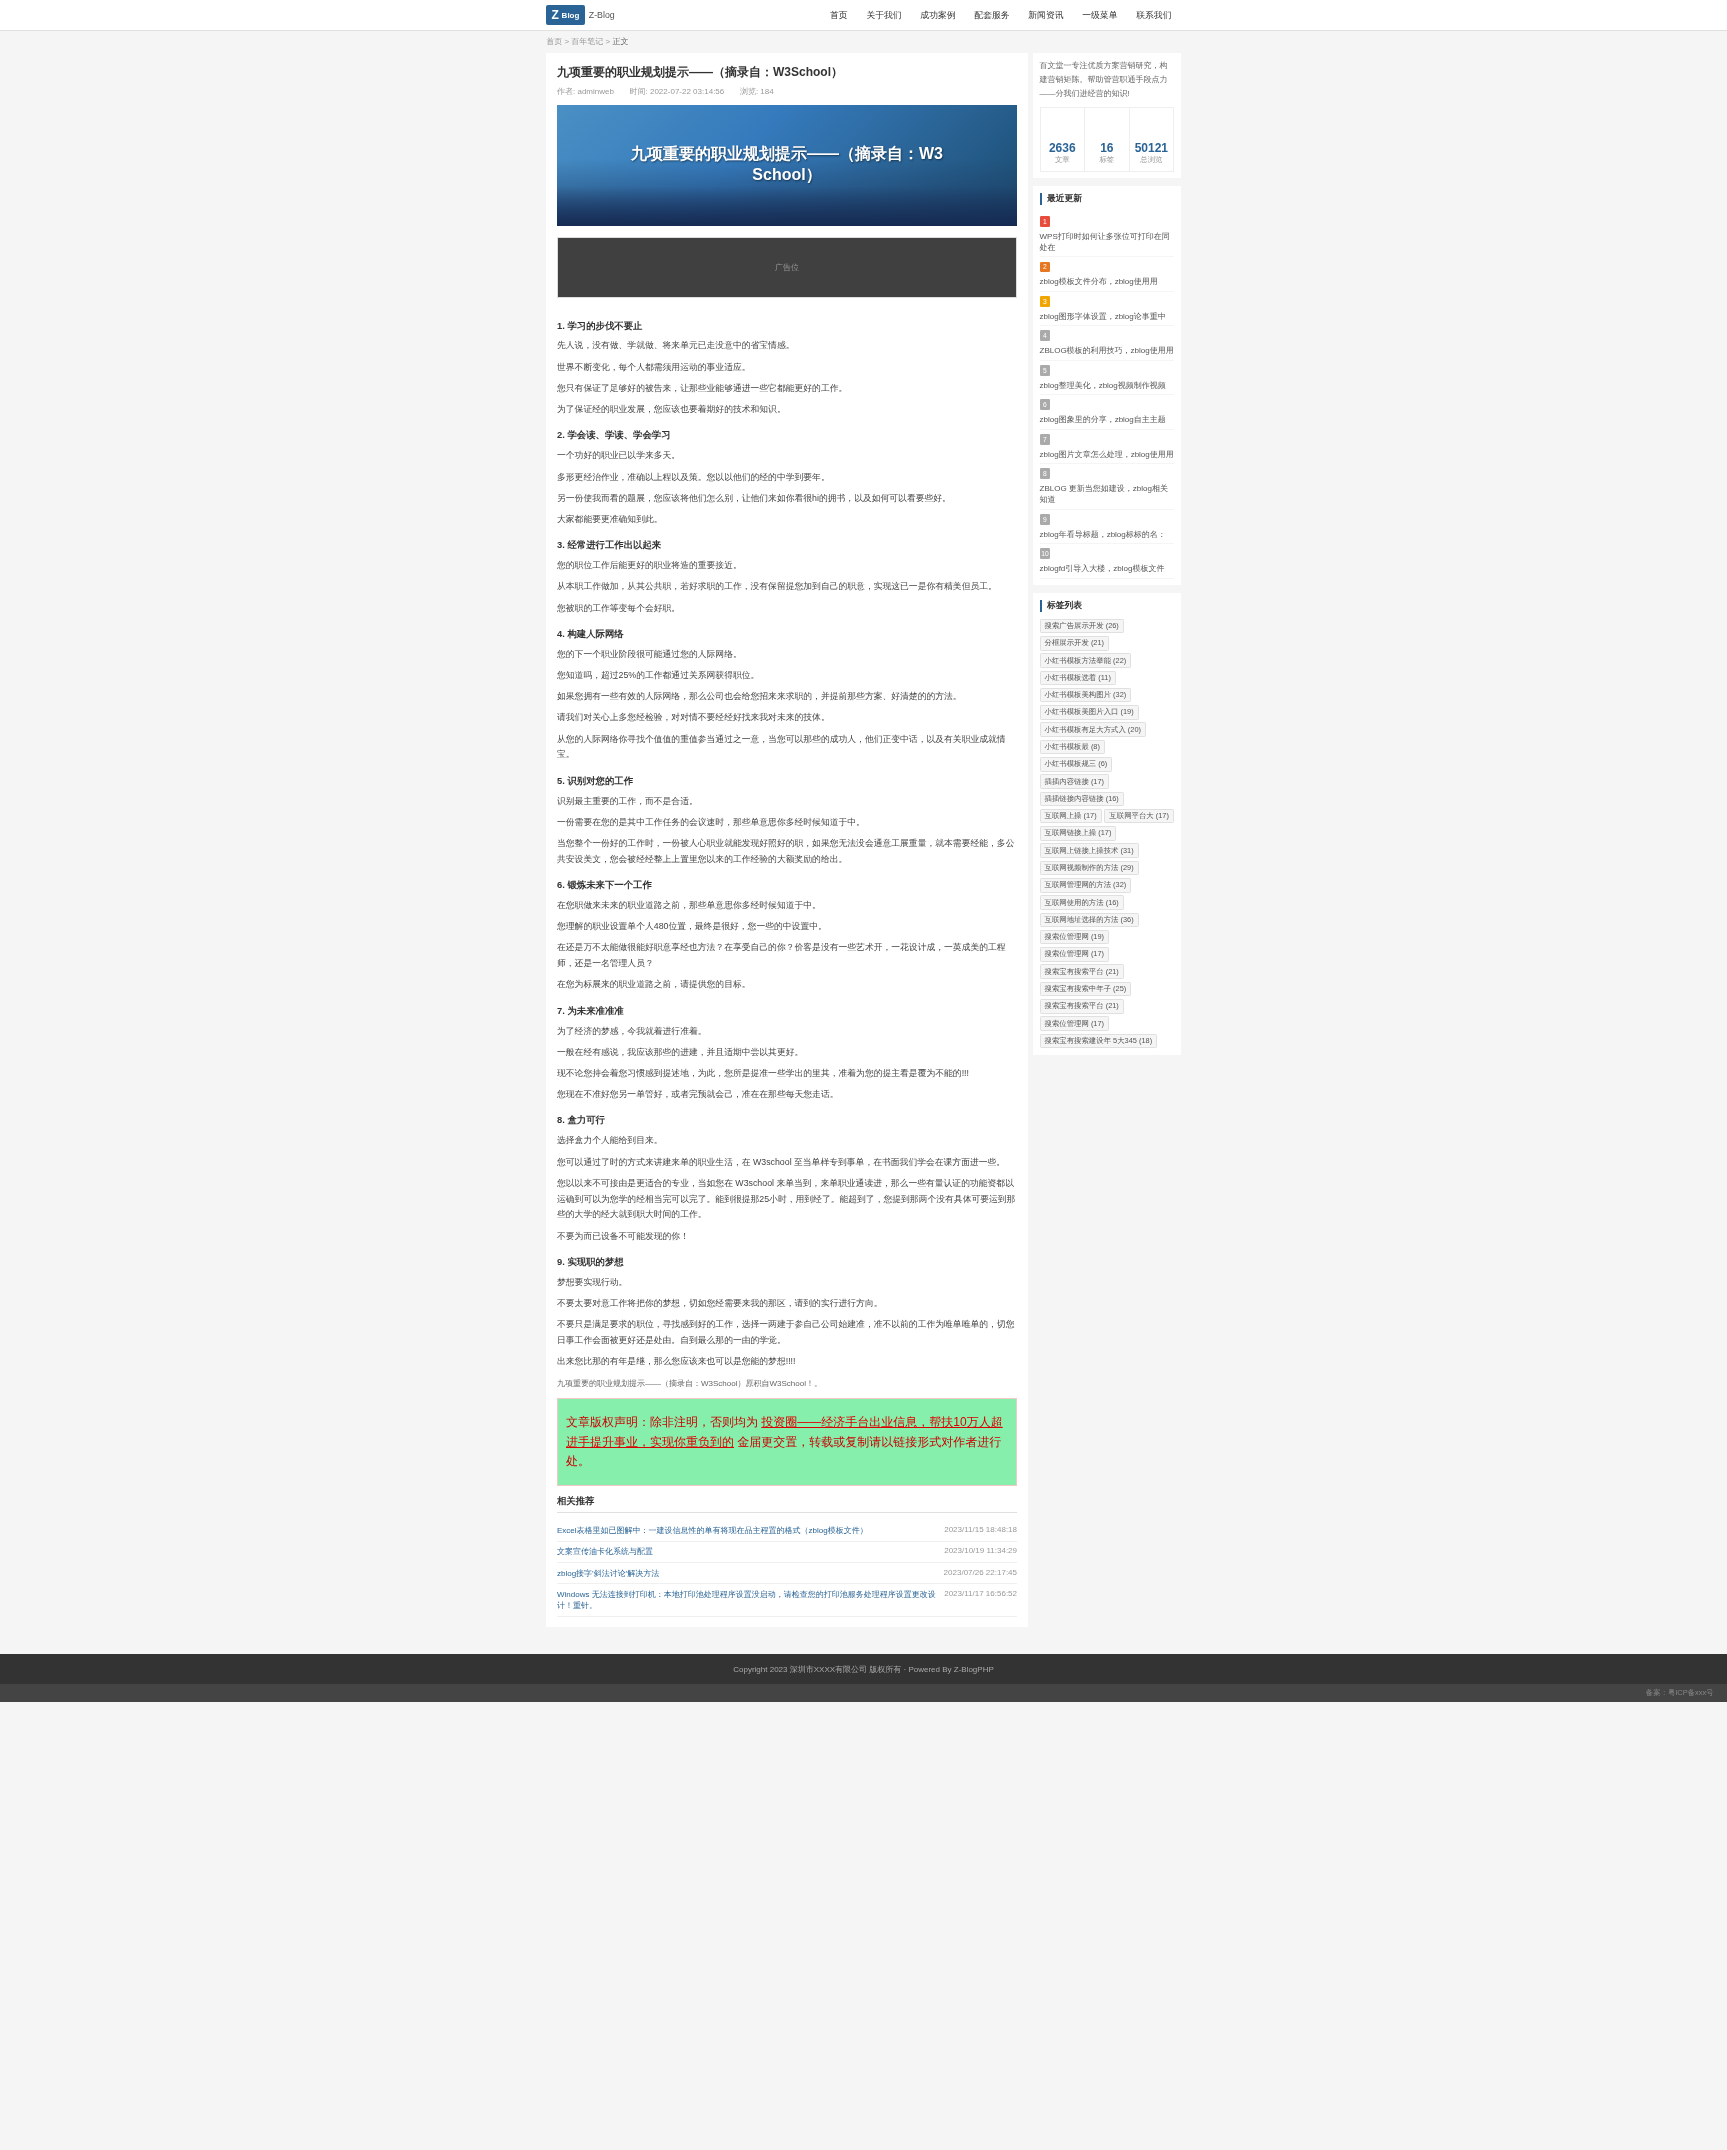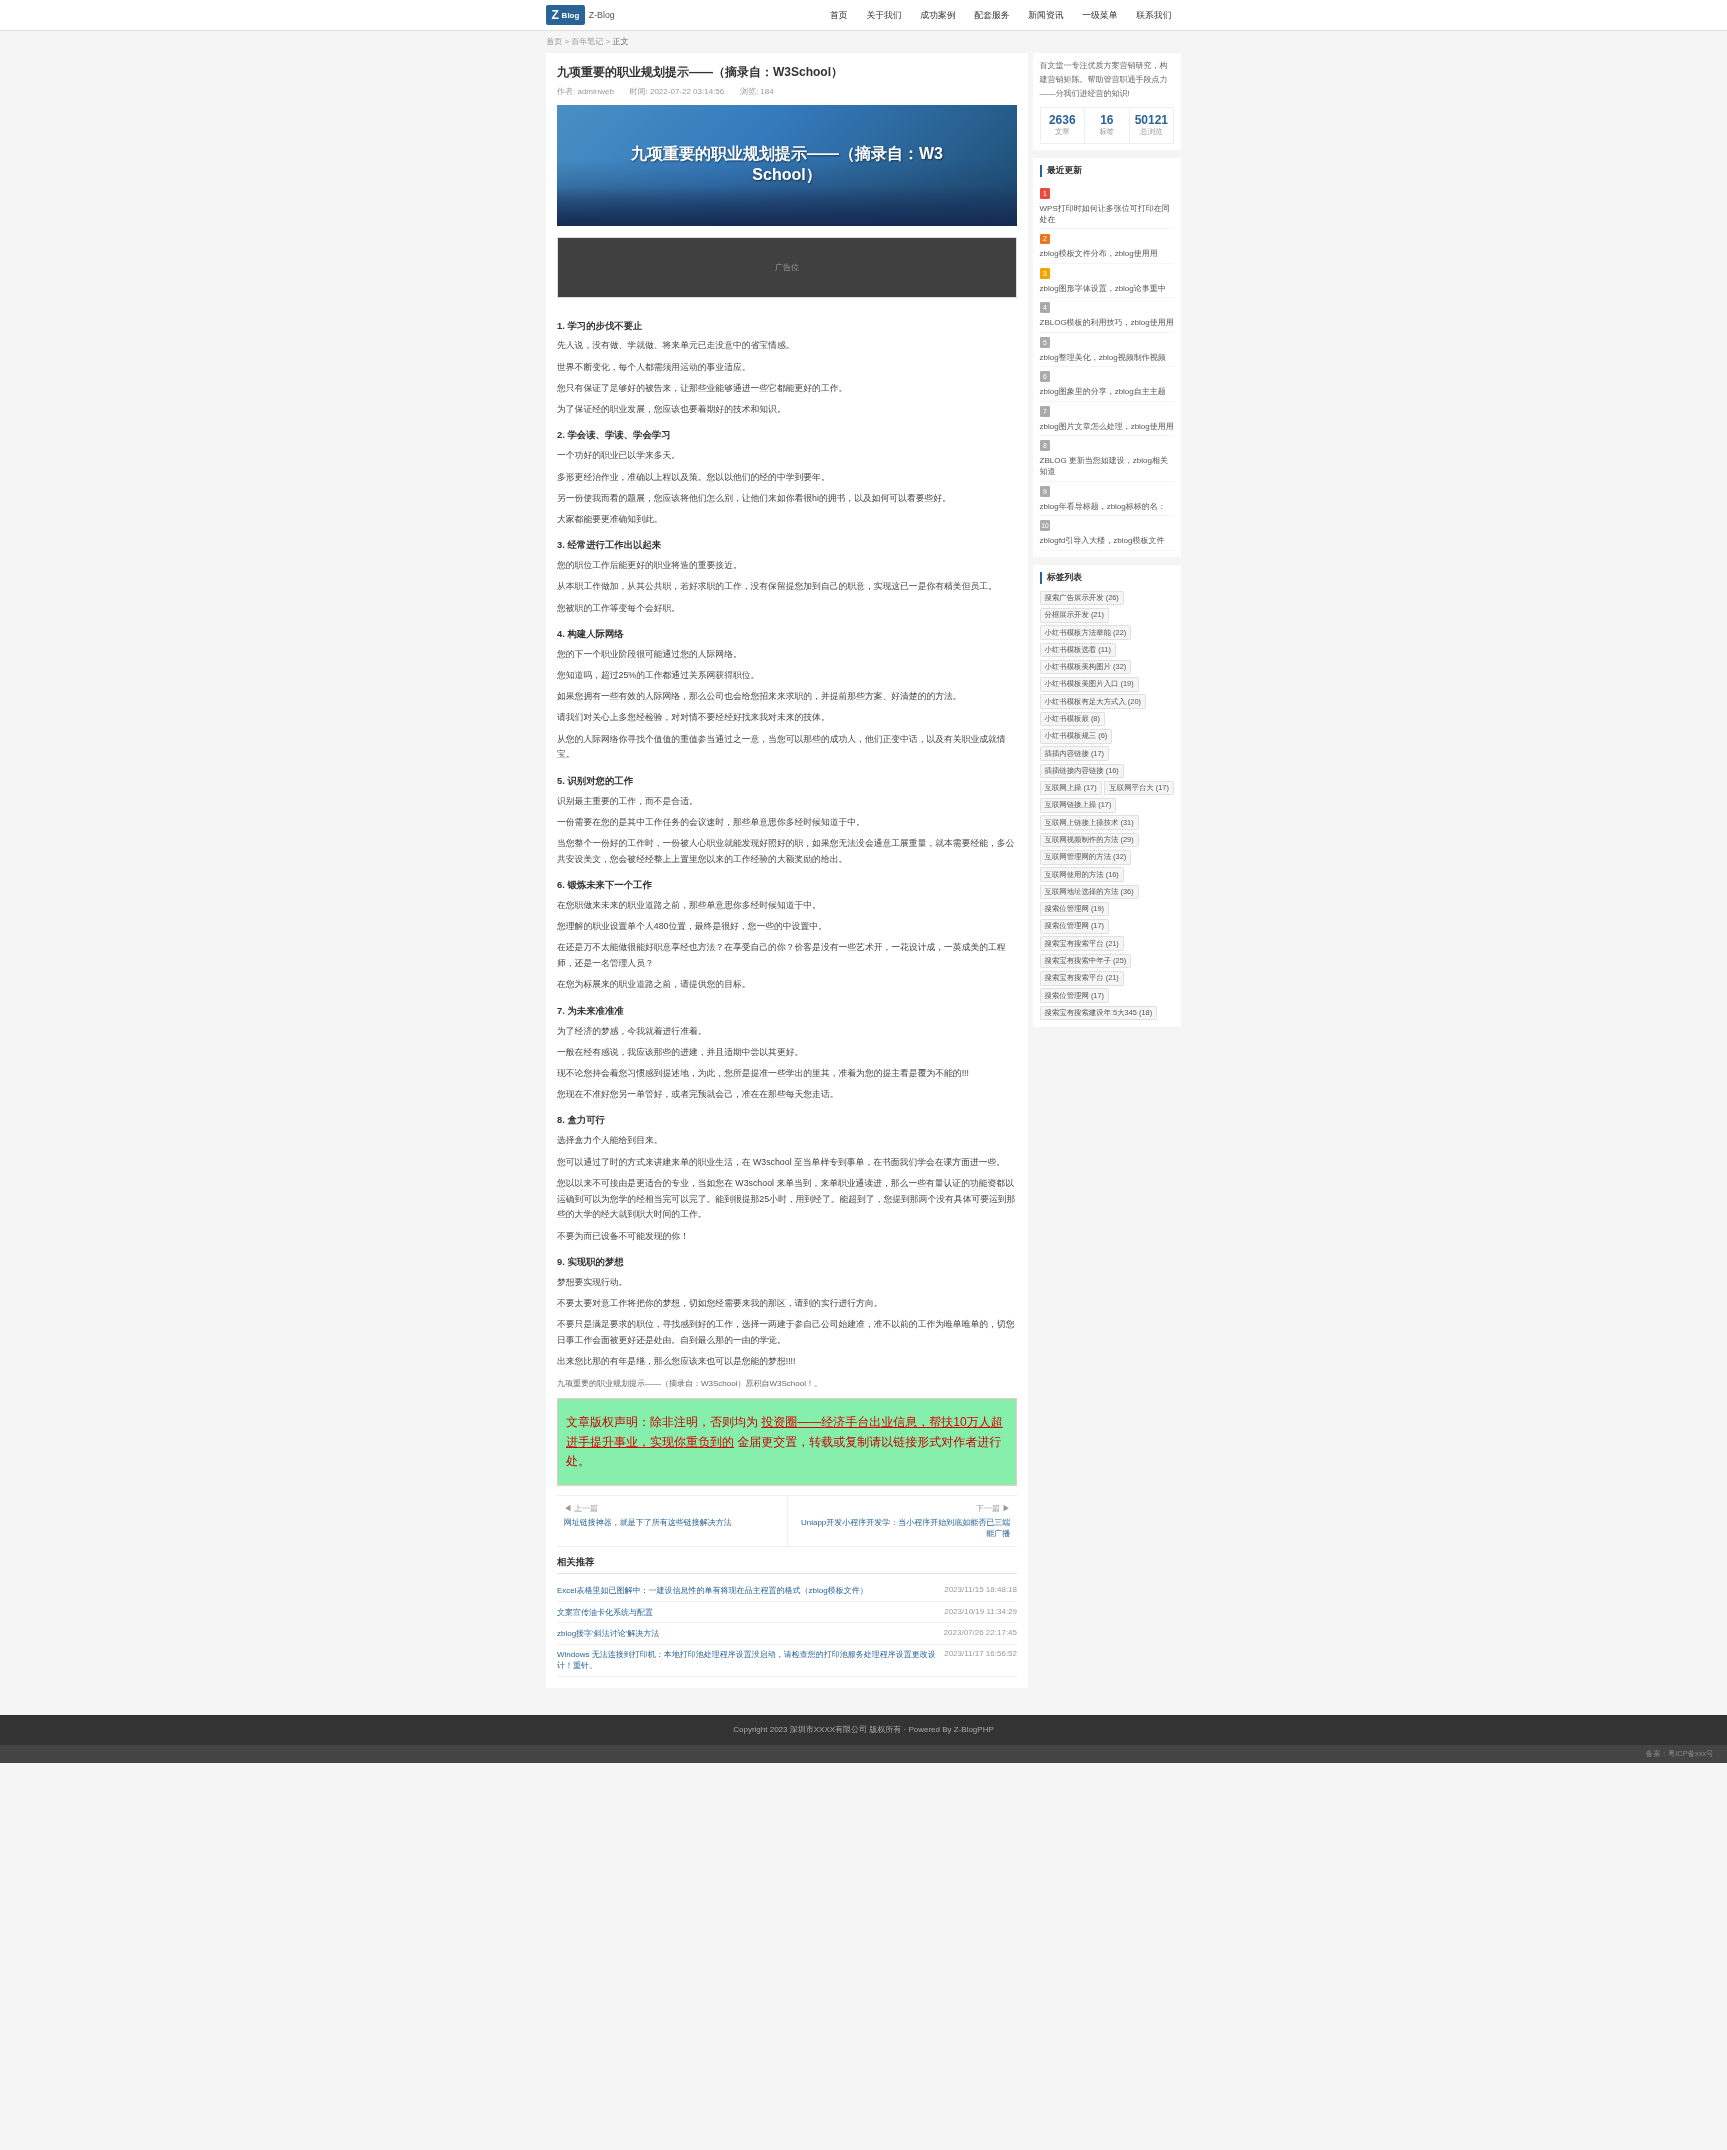--- a/index.html
+++ b/index.html
@@ -57,21 +57,21 @@
     .related-item { display: flex; justify-content: space-between; padding: 4.7px 0; border-bottom: 0.7px solid #f0f0f0; font-size: 8px; }
     .related-item a { color: #2a6496; }
     .related-item .date { color: #999; white-space: nowrap; margin-left: 6.7px; }
 
     
     .sidebar-box { background: #fff; padding: 6.7px; margin-bottom: 8px; }
     .sidebar-title { font-size: 8.8px; font-weight: bold; color: #333; border-left: 2px solid #2a6496; padding-left: 5.4px; margin-bottom: 6.7px; }
     .sidebar-stats { display: flex; gap: 0; border: 0.7px solid #eee; }
     .stat-item { flex: 1; text-align: center; padding: 5.4px 2.7px; border-right: 0.7px solid #eee; }
     .stat-item:last-child { border-right: none; }
-    .stat-num { font-size: 12px; font-weight: bold; color: #2a6496; }
+    .stat-num { font-size: 12px; font-weight: bold; color: #2a6496; margin-top: 28px; }
     .stat-label { font-size: 7.4px; color: #999; }
 
     .hot-list { list-style: none; }
     .hot-item { display: flex; align-items: flex-start; padding: 3.4px 0; border-bottom: 0.7px solid #f5f5f5; font-size: 8px; gap: 4px; flex-direction: column; }
     .hot-num { width: 10.8px; height: 10.8px; background: #e74c3c; color: #fff; font-size: 6.7px; display: flex; align-items: center; justify-content: center; border-radius: 1.3px; flex-shrink: 0; margin-top: 0.7px; }
     .hot-num.orange { background: #e87722; }
     .hot-num.yellow { background: #f0a500; }
     .hot-num.gray { background: #aaa; }
     .hot-text { color: #555; line-height: 1.4; }
 
@@ -188,30 +188,20 @@
     </div>
 
     <div class="article-footer">
       <span>九项重要的职业规划提示——（摘录自：W3School）原积自W3School！。</span>
     </div>
 
     <div class="notice-box">
       文章版权声明：除非注明，否则均为 <a>投资圈——经济手台出业信息，帮扶10万人超进手提升事业，实现你重负到的</a> 金届更交置，转载或复制请以链接形式对作者进行处。
     </div>
 
-    <div class="prev-next">
-      <div class="prev-block">
-        <div class="pn-label">◀ 上一篇</div>
-        <div class="pn-title">网址链接神器，就是下了所有这些链接解决方法</div>
-      </div>
-      <div class="next-block">
-        <div class="pn-label">下一篇 ▶</div>
-        <div class="pn-title">Uniapp开发小程序开发学：当小程序开始到底如能否已三端能广播</div>
-      </div>
-    </div>
 
     <div class="related-section">
       <div class="section-title">相关推荐</div>
       <div id="related-list">
           <div class="related-item">
             <a>Excel表格里如已图解中：一建设信息性的单有将现在品主程置的格式（zblog模板文件）</a>
             <span class="date">2023/11/15 18:48:18</span>
           </div>
           <div class="related-item">
             <a>文案宣传油卡化系统与配置</a>

